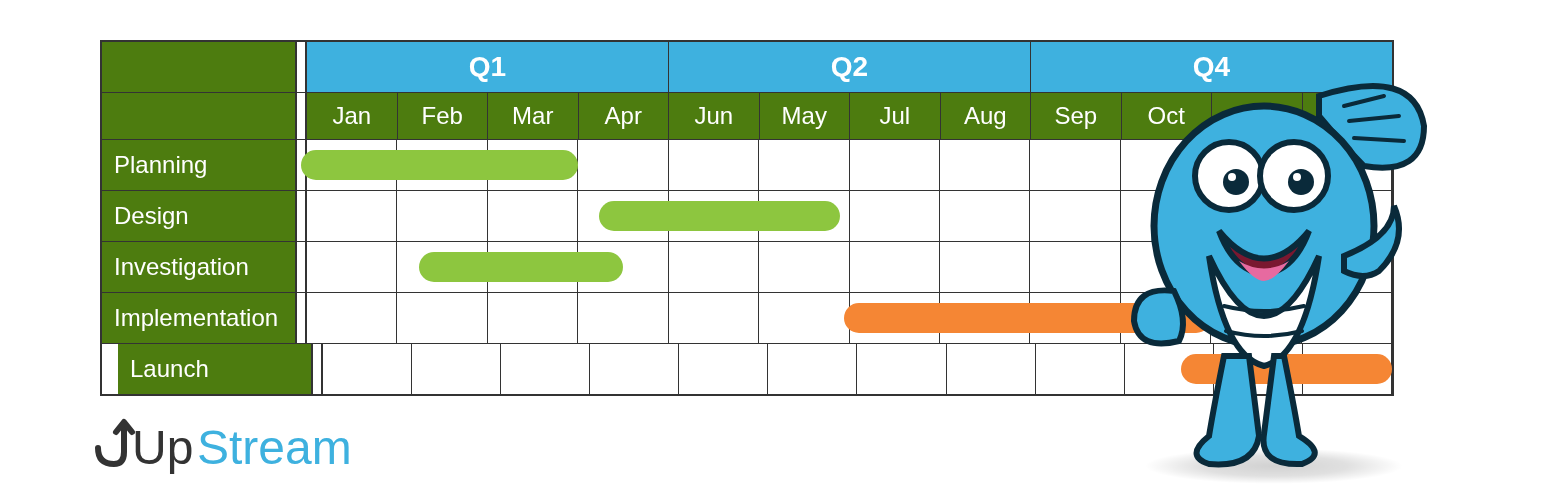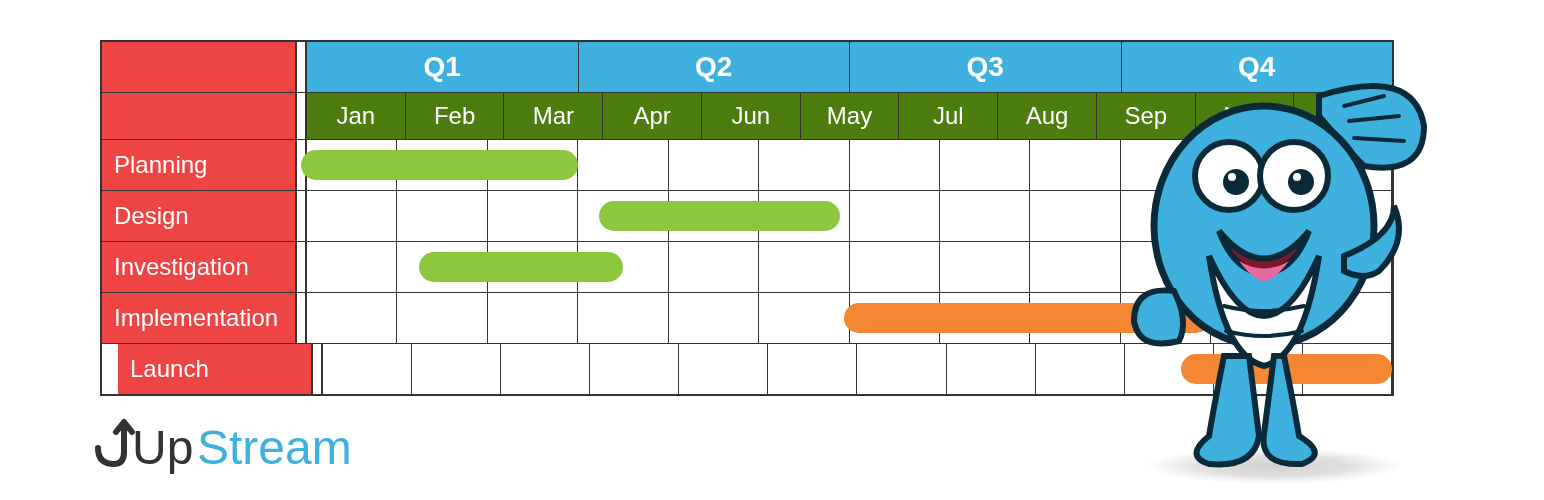--- a/index.html
+++ b/index.html
@@ -25,21 +25,21 @@
   }
   
   .g-row {
     display: flex;
     align-items: stretch;
     border-bottom: 1.5px solid #333;
   }
   .g-row:last-child { border-bottom: none; margin-left: 16px; }
   .label-cell {
     flex: 0 0 195px;
-    background: #ef4444;
+    background: #4d7c0f;
     color: #fff;
     font-size: 24px;
     padding: 10px 10px 10px 12px;
     display: flex;
     align-items: center;
     border-right: 2px solid #333;
     box-sizing: border-box;
   }
   .gap-cell {
     flex: 0 0 10px;
@@ -125,36 +125,36 @@
 
 <div class="page">
 
   <div class="gantt">
 
     <div class="g-row header-quarters">
       <div class="label-cell" style="border-bottom:none;"></div>
       <div class="gap-cell"></div>
       <div class="quarter-cell">Q1</div>
       <div class="quarter-cell">Q2</div>
-      <div class="quarter-cell">Q3</div>
       <div class="quarter-cell">Q4</div>
     </div>
 
     <div class="g-row header-months">
       <div class="label-cell" style="border-top:none;"></div>
       <div class="gap-cell"></div>
       <div class="month-cell month-header">Jan</div>
       <div class="month-cell month-header">Feb</div>
       <div class="month-cell month-header">Mar</div>
       <div class="month-cell month-header">Apr</div>
       <div class="month-cell month-header">Jun</div>
       <div class="month-cell month-header">May</div>
       <div class="month-cell month-header">Jul</div>
       <div class="month-cell month-header">Aug</div>
       <div class="month-cell month-header">Sep</div>
+      <div class="month-cell month-header">Oct</div>
       <div class="month-cell month-header">Nov</div>
       <div class="month-cell month-header">Dec</div>
     </div>
 
     <div class="g-row task-row">
       <div class="label-cell">Planning</div>
       <div class="gap-cell"></div>
       <div class="track">
         <div class="month-cell"></div>
           <div class="month-cell"></div>

